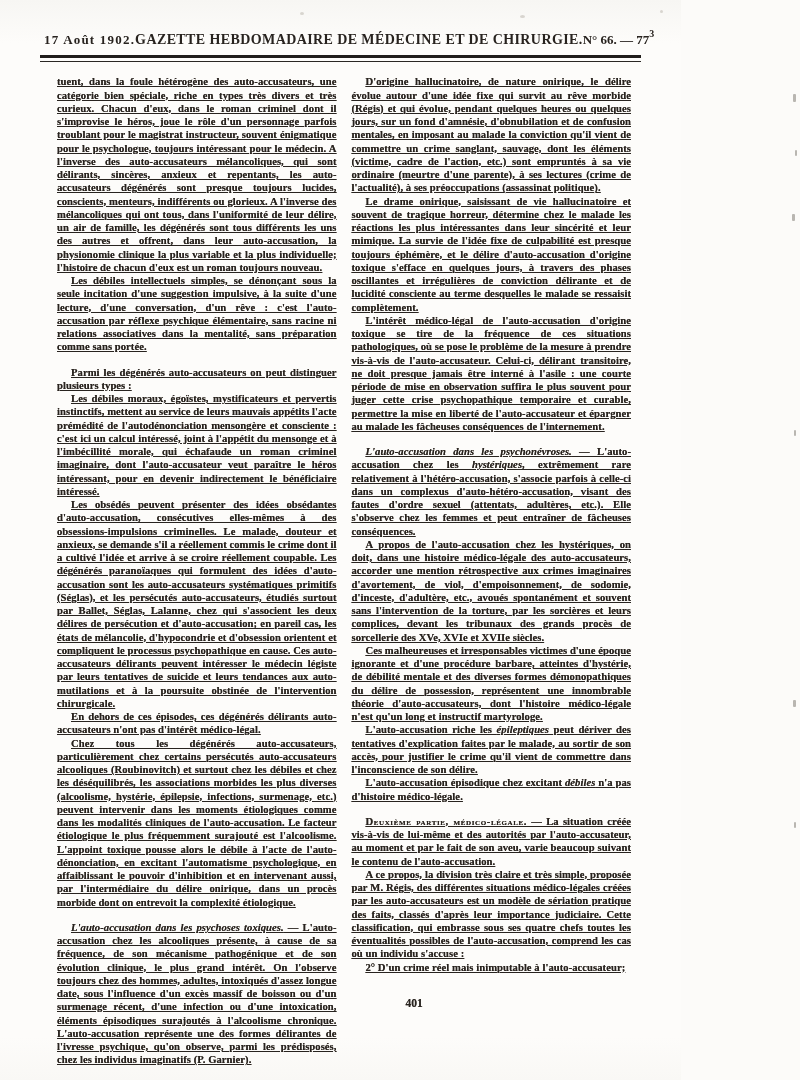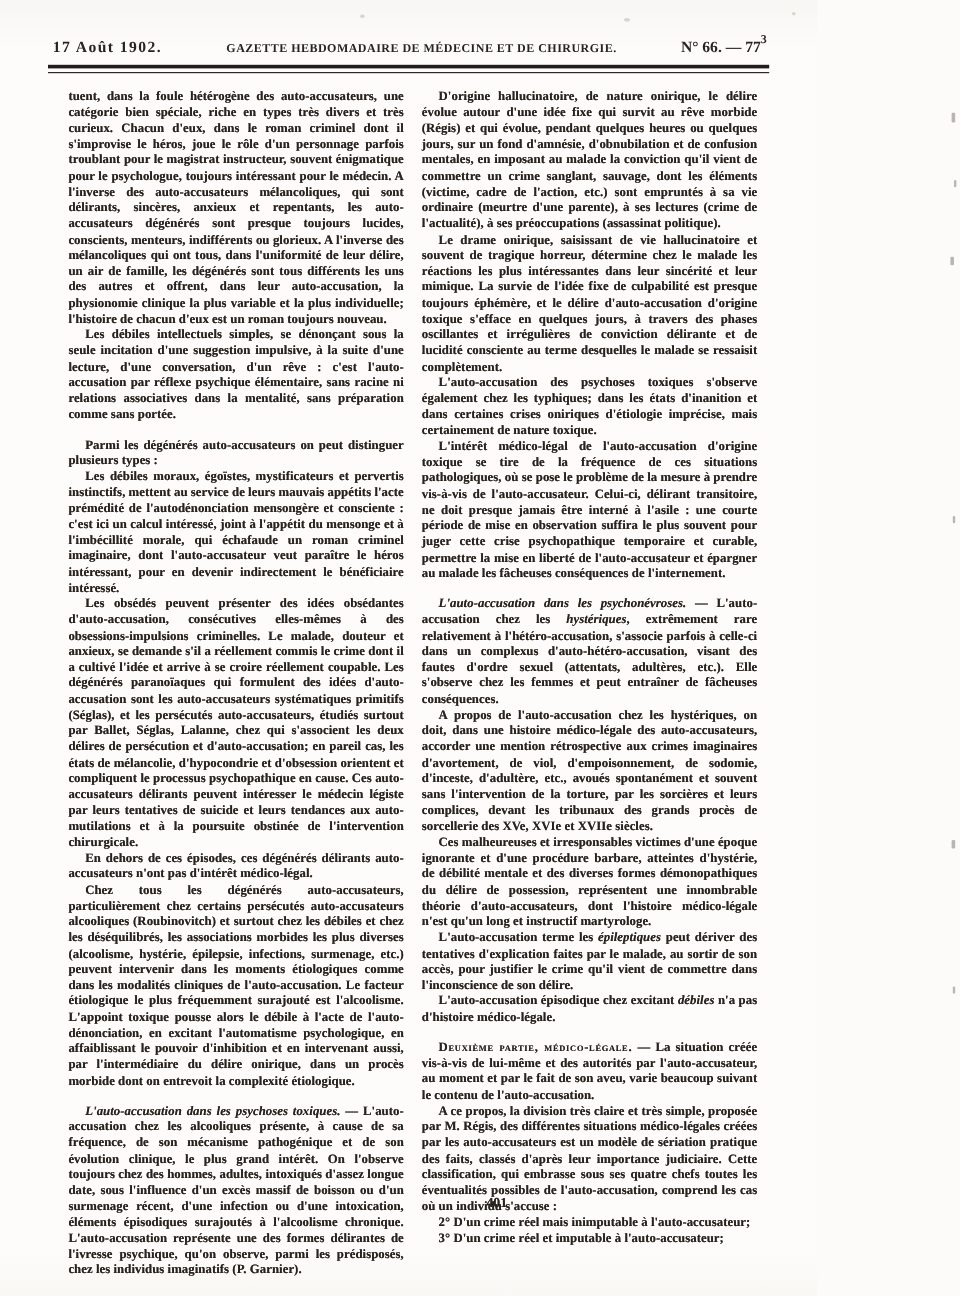--- a/index.html
+++ b/index.html
@@ -11,40 +11,41 @@
   }
   .page { position:relative; width:681px; height:1080px;
     background:linear-gradient(180deg,#f7f6f3 0%, #fdfcfa 4%, #fdfcfa 96%, #f9f8f5 100%);
   }
   .masthead {
     display:flex; justify-content:space-between; align-items:baseline;
     padding:30px 42px 0 44px;
     font-weight:bold;
   }
   .masthead .date { font-size:13px; letter-spacing:1.2px; white-space:nowrap; }
-  .masthead .title { font-size:10px; letter-spacing:0.4px; white-space:nowrap; text-align:left; }
+  .masthead .title { font-size:14px; letter-spacing:0.4px; white-space:nowrap; text-align:left; }
   .masthead .issue { font-size:13px; white-space:nowrap; }
   .issue sup { font-size:10px; position:relative; top:-2px; }
   .rule {
     margin:7px 40px 0 40px; height:3px;
     border-top:3px solid #201d1a;
     border-bottom:1px solid #2a2724;
   }
   .columns {
     display:flex; gap:15px;
     padding:13px 50px 0 57px;
   }
   .col {
     flex:1; min-width:0;
     text-align:justify;
     font-size:10.65px; line-height:13.25px;
     font-weight:bold;
     letter-spacing:0.04px;
     text-shadow:0 0 0.35px rgba(45,35,25,0.75);
     hyphens:auto;
+    text-decoration:underline;
   }
   .para { margin:0; text-indent:14px; }
   .para.noindent { text-indent:0; }
   .para.gap { margin-top:12px; }
   .it { font-style:italic; }
   .sc { font-variant:small-caps; letter-spacing:0.6px; }
   .footer-mark {
     position:absolute; top:997px; left:0; width:800px;
     text-align:center; font-size:11.5px; font-weight:bold;
     transform:translateX(14px);
@@ -86,31 +87,29 @@
         <p class="para gap"><span>Parmi les dégénérés auto-accusateurs on peut distinguer plusieurs types :</span></p>
         <p class="para"><span>Les débiles moraux, égoïstes, mystificateurs et pervertis instinctifs, mettent au service de leurs mauvais appétits l'acte prémédité de l'autodénonciation mensongère et consciente : c'est ici un calcul intéressé, joint à l'appétit du mensonge et à l'imbécillité morale, qui échafaude un roman criminel imaginaire, dont l'auto-accusateur veut paraître le héros intéressant, pour en devenir indirectement le bénéficiaire intéressé.</span></p>
         <p class="para"><span>Les obsédés peuvent présenter des idées obsédantes d'auto-accusation, consécutives elles-mêmes à des obsessions-impulsions criminelles. Le malade, douteur et anxieux, se demande s'il a réellement commis le crime dont il a cultivé l'idée et arrive à se croire réellement coupable. Les dégénérés paranoïaques qui formulent des idées d'auto-accusation sont les auto-accusateurs systématiques primitifs (Séglas), et les persécutés auto-accusateurs, étudiés surtout par Ballet, Séglas, Lalanne, chez qui s'associent les deux délires de persécution et d'auto-accusation; en pareil cas, les états de mélancolie, d'hypocondrie et d'obsession orientent et compliquent le processus psychopathique en cause. Ces auto-accusateurs délirants peuvent intéresser le médecin légiste par leurs tentatives de suicide et leurs tendances aux auto-mutilations et à la poursuite obstinée de l'intervention chirurgicale.</span></p>
         <p class="para"><span>En dehors de ces épisodes, ces dégénérés délirants auto-accusateurs n'ont pas d'intérêt médico-légal.</span></p>
         <p class="para"><span>Chez tous les dégénérés auto-accusateurs, particulièrement chez certains persécutés auto-accusateurs alcooliques (Roubinovitch) et surtout chez les débiles et chez les déséquilibrés, les associations morbides les plus diverses (alcoolisme, hystérie, épilepsie, infections, surmenage, etc.) peuvent intervenir dans les moments étiologiques comme dans les modalités cliniques de l'auto-accusation. Le facteur étiologique le plus fréquemment surajouté est l'alcoolisme. L'appoint toxique pousse alors le débile à l'acte de l'auto-dénonciation, en excitant l'automatisme psychologique, en affaiblissant le pouvoir d'inhibition et en intervenant aussi, par l'intermédiaire du délire onirique, dans un procès morbide dont on entrevoit la complexité étiologique.</span></p>
         <p class="para gap"><span class="it">L'auto-accusation dans les psychoses toxiques.</span><span> — L'auto-accusation chez les alcooliques présente, à cause de sa fréquence, de son mécanisme pathogénique et de son évolution clinique, le plus grand intérêt. On l'observe toujours chez des hommes, adultes, intoxiqués d'assez longue date, sous l'influence d'un excès massif de boisson ou d'un surmenage récent, d'une infection ou d'une intoxication, éléments épisodiques surajoutés à l'alcoolisme chronique. L'auto-accusation représente une des formes délirantes de l'ivresse psychique, qu'on observe, parmi les prédisposés, chez les individus imaginatifs (P. Garnier).</span></p>
       </div>
     <div class="col">
         <p class="para"><span>D'origine hallucinatoire, de nature onirique, le délire évolue autour d'une idée fixe qui survit au rêve morbide (Régis) et qui évolue, pendant quelques heures ou quelques jours, sur un fond d'amnésie, d'obnubilation et de confusion mentales, en imposant au malade la conviction qu'il vient de commettre un crime sanglant, sauvage, dont les éléments (victime, cadre de l'action, etc.) sont empruntés à sa vie ordinaire (meurtre d'une parente), à ses lectures (crime de l'actualité), à ses préoccupations (assassinat politique).</span></p>
         <p class="para"><span>Le drame onirique, saisissant de vie hallucinatoire et souvent de tragique horreur, détermine chez le malade les réactions les plus intéressantes dans leur sincérité et leur mimique. La survie de l'idée fixe de culpabilité est presque toujours éphémère, et le délire d'auto-accusation d'origine toxique s'efface en quelques jours, à travers des phases oscillantes et irrégulières de conviction délirante et de lucidité consciente au terme desquelles le malade se ressaisit complètement.</span></p>
-        <p class="para"><span>L'auto-accusation des psychoses toxiques s'observe également chez les typhiques; dans les états d'inanition et dans certaines crises oniriques d'étiologie imprécise, mais certainement de nature toxique.</span></p>
         <p class="para"><span>L'intérêt médico-légal de l'auto-accusation d'origine toxique se tire de la fréquence de ces situations pathologiques, où se pose le problème de la mesure à prendre vis-à-vis de l'auto-accusateur. Celui-ci, délirant transitoire, ne doit presque jamais être interné à l'asile : une courte période de mise en observation suffira le plus souvent pour juger cette crise psychopathique temporaire et curable, permettre la mise en liberté de l'auto-accusateur et épargner au malade les fâcheuses conséquences de l'internement.</span></p>
         <p class="para gap"><span class="it">L'auto-accusation dans les psychonévroses.</span><span> — L'auto-accusation chez les </span><span class="it">hystériques</span><span>, extrêmement rare relativement à l'hétéro-accusation, s'associe parfois à celle-ci dans un complexus d'auto-hétéro-accusation, visant des fautes d'ordre sexuel (attentats, adultères, etc.). Elle s'observe chez les femmes et peut entraîner de fâcheuses conséquences.</span></p>
         <p class="para"><span>A propos de l'auto-accusation chez les hystériques, on doit, dans une histoire médico-légale des auto-accusateurs, accorder une mention rétrospective aux crimes imaginaires d'avortement, de viol, d'empoisonnement, de sodomie, d'inceste, d'adultère, etc., avoués spontanément et souvent sans l'intervention de la torture, par les sorcières et leurs complices, devant les tribunaux des grands procès de sorcellerie des XVe, XVIe et XVIIe siècles.</span></p>
         <p class="para"><span>Ces malheureuses et irresponsables victimes d'une époque ignorante et d'une procédure barbare, atteintes d'hystérie, de débilité mentale et des diverses formes démonopathiques du délire de possession, représentent une innombrable théorie d'auto-accusateurs, dont l'histoire médico-légale n'est qu'un long et instructif martyrologe.</span></p>
-        <p class="para"><span>L'auto-accusation terme les </span><span class="it">épileptiques</span><span> peut dériver des tentatives d'explication faites par le malade, au sortir de son accès, pour justifier le crime qu'il vient de commettre dans l'inconscience de son délire.</span></p>
+        <p class="para"><span>L'auto-accusation riche les </span><span class="it">épileptiques</span><span> peut dériver des tentatives d'explication faites par le malade, au sortir de son accès, pour justifier le crime qu'il vient de commettre dans l'inconscience de son délire.</span></p>
         <p class="para"><span>L'auto-accusation épisodique chez excitant </span><span class="it">débiles</span><span> n'a pas d'histoire médico-légale.</span></p>
         <p class="para gap"><span class="sc">Deuxième partie, médico-légale.</span><span> — La situation créée vis-à-vis de lui-même et des autorités par l'auto-accusateur, au moment et par le fait de son aveu, varie beaucoup suivant le contenu de l'auto-accusation.</span></p>
         <p class="para"><span>A ce propos, la division très claire et très simple, proposée par M. Régis, des différentes situations médico-légales créées par les auto-accusateurs est un modèle de sériation pratique des faits, classés d'après leur importance judiciaire. Cette classification, qui embrasse sous ses quatre chefs toutes les éventualités possibles de l'auto-accusation, comprend les cas où un individu s'accuse :</span></p>
         <p class="para"><span>2° D'un crime réel mais inimputable à l'auto-accusateur;</span></p>
-        <p class="para"><span>3° D'un crime réel et imputable à l'auto-accusateur;</span></p>
       </div>
   </div>
 
   <div class="footer-mark">401</div>
 
   <div class="artifact a1"></div>
   <div class="artifact a2"></div>
   <div class="artifact a3"></div>
   <div class="artifact a4"></div>
   <div class="artifact a5"></div>

